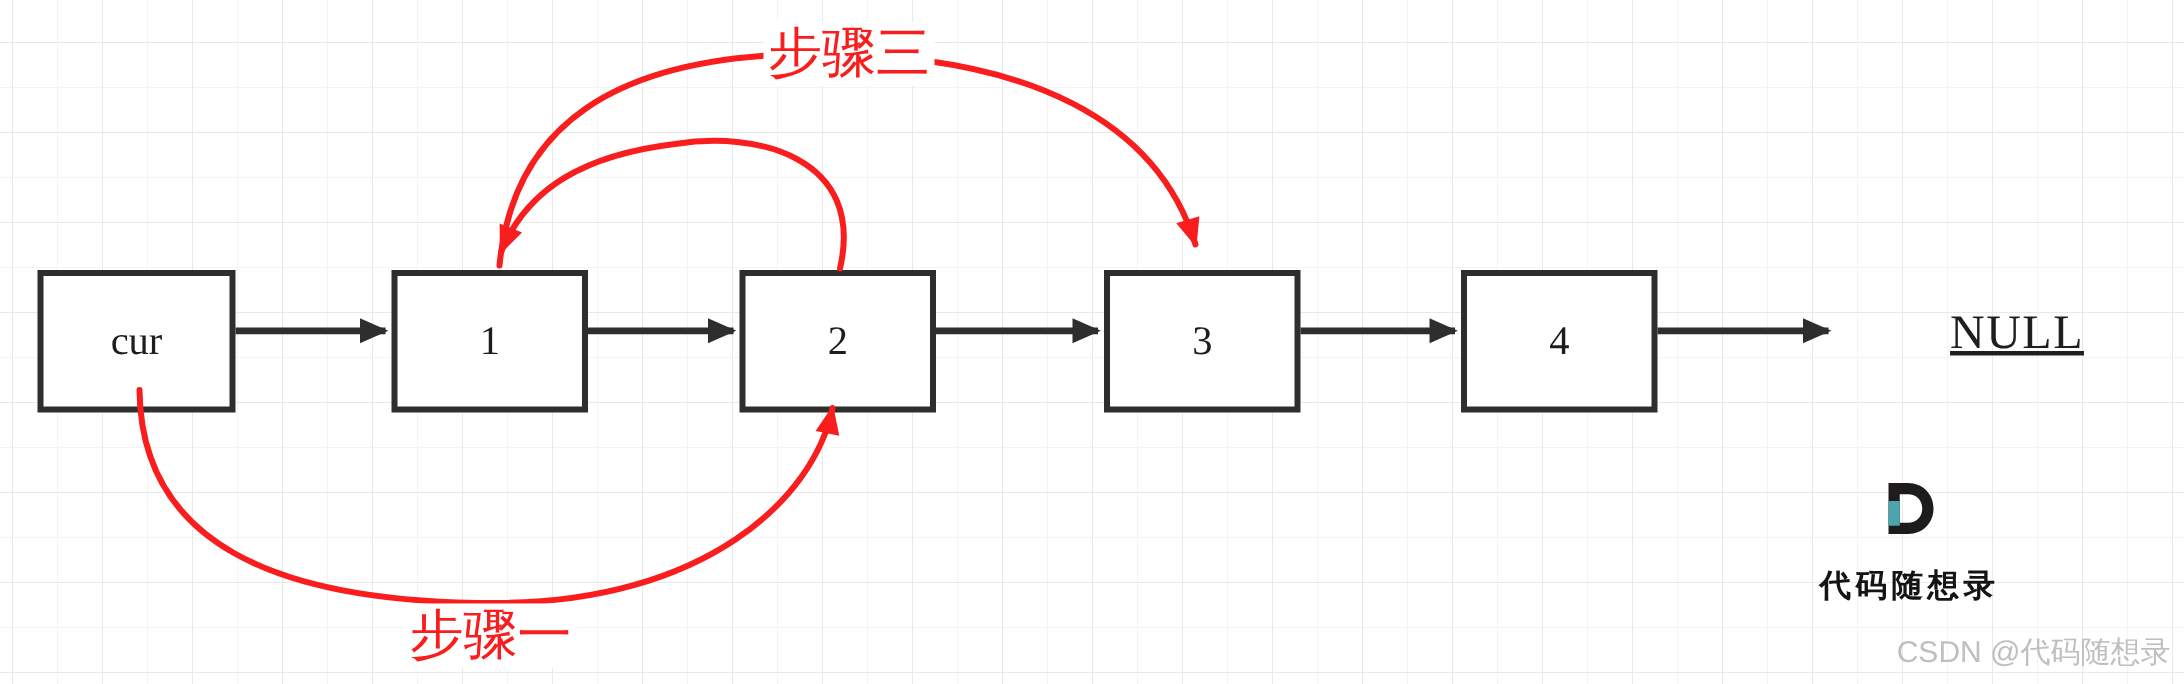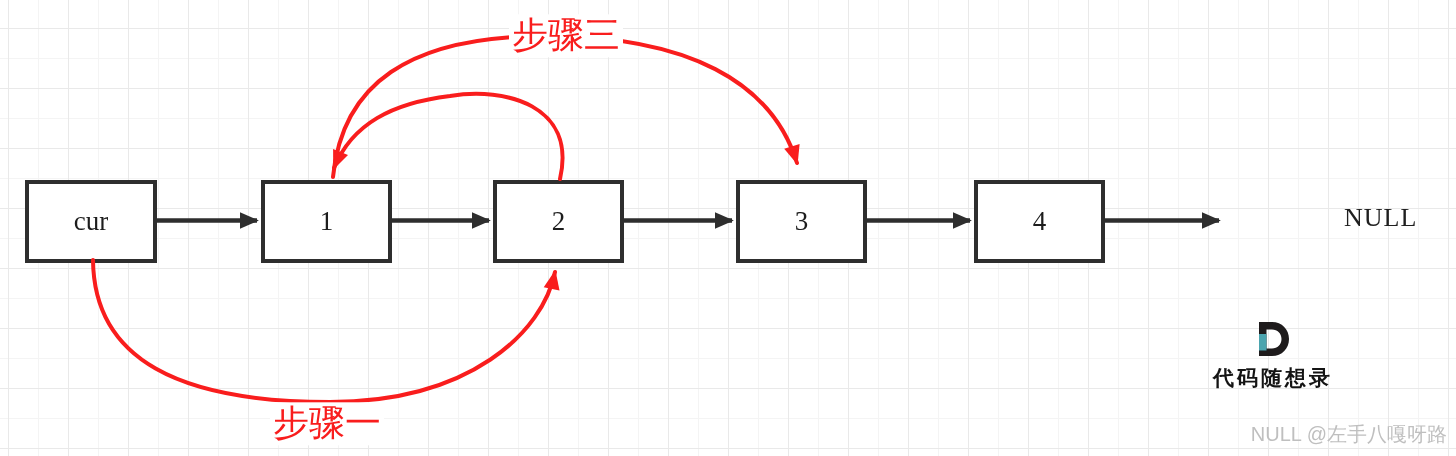--- a/index.html
+++ b/index.html
@@ -8,41 +8,41 @@
   .canvas{
     position:relative;width:1456px;height:456px;
     background:
       linear-gradient(to right, var(--grid-major,#e9e9e9) 1px, transparent 1px) 8px 0 / 60px 60px,
       linear-gradient(to bottom, var(--grid-major,#e9e9e9) 1px, transparent 1px) 0 28px / 60px 60px,
       linear-gradient(to right, var(--grid-minor,#f4f4f4) 1px, transparent 1px) 8px 0 / 30px 30px,
       linear-gradient(to bottom, var(--grid-minor,#f4f4f4) 1px, transparent 1px) 0 28px / 30px 30px,
       #fff;
   }
   .node{
-    position:absolute;top:180px;height:83px;box-sizing:border-box;
+    position:absolute;top:180px;height:95px;box-sizing:border-box;
     background:#fff;border:4px solid var(--ink,#2e2e2e);
     display:flex;align-items:center;justify-content:center;
     font-size:27px;color:#1d1d1d;z-index:1;
   }
   #arrow-layer{position:absolute;left:0;top:0;z-index:2;pointer-events:none;}
   #redhead path{fill:var(--red,#f91d1d);}
   #blackhead path{fill:var(--ink,#2e2e2e);}
   .redpath{stroke:var(--red,#f91d1d);stroke-width:4;fill:none;stroke-linecap:round;}
   .blackline{stroke:var(--ink,#2e2e2e);stroke-width:4.5;}
   .step-label{
     position:absolute;z-index:3;transform:translate(-50%,-50%);
     background:#fff;color:var(--red,#f91d1d);
     font-size:36px;line-height:1.15;padding:1px 3px;white-space:nowrap;
   }
   .null-label{
-    position:absolute;left:1344px;top:203px;z-index:1;
-    font-size:26px;color:#1f1f1f;letter-spacing:1px;
+    position:absolute;left:1300px;top:203px;z-index:1;
+    font-size:32px;color:#1f1f1f;letter-spacing:1px;text-decoration:underline;
   }
   .logo{position:absolute;left:1206px;top:321px;width:134px;z-index:1;text-align:center;}
-  .logo-text{font-size:21px;font-weight:bold;color:#141414;letter-spacing:3px;margin-top:3px;
+  .logo-text{font-size:21px;font-weight:bold;color:#141414;letter-spacing:3px;margin-top:14px;
              font-family:"Liberation Serif", serif;}
   .watermark{
     position:absolute;right:9px;top:421px;z-index:3;
     font-family:"Liberation Sans", sans-serif;font-size:20px;
     color:var(--wm,#bfbfbf);white-space:nowrap;
   }
 </style>
 </head>
 <body>
 
@@ -92,14 +92,14 @@
 
   <div class="logo">
     <svg width="34" height="36" viewBox="0 0 34 36" aria-label="D">
       <path d="M3 1 H16 C26 1 33 8.5 33 18 C33 27.5 26 35 16 35 H3 Z
                M10.5 8.5 H16 C21.5 8.5 25.5 12.5 25.5 18 C25.5 23.5 21.5 27.5 16 27.5 H10.5 Z" fill="#1e1b1c" fill-rule="evenodd"></path>
       <rect x="3" y="13" width="7.5" height="16.5" fill="var(--teal,#4ba4ae)"></rect>
     </svg>
     <div class="logo-text">代码随想录</div>
   </div>
 
-  <div class="watermark">NULL @左手八嘎呀路</div>
+  <div class="watermark">CSDN @代码随想录</div>
 </div>
 
 </body></html>

